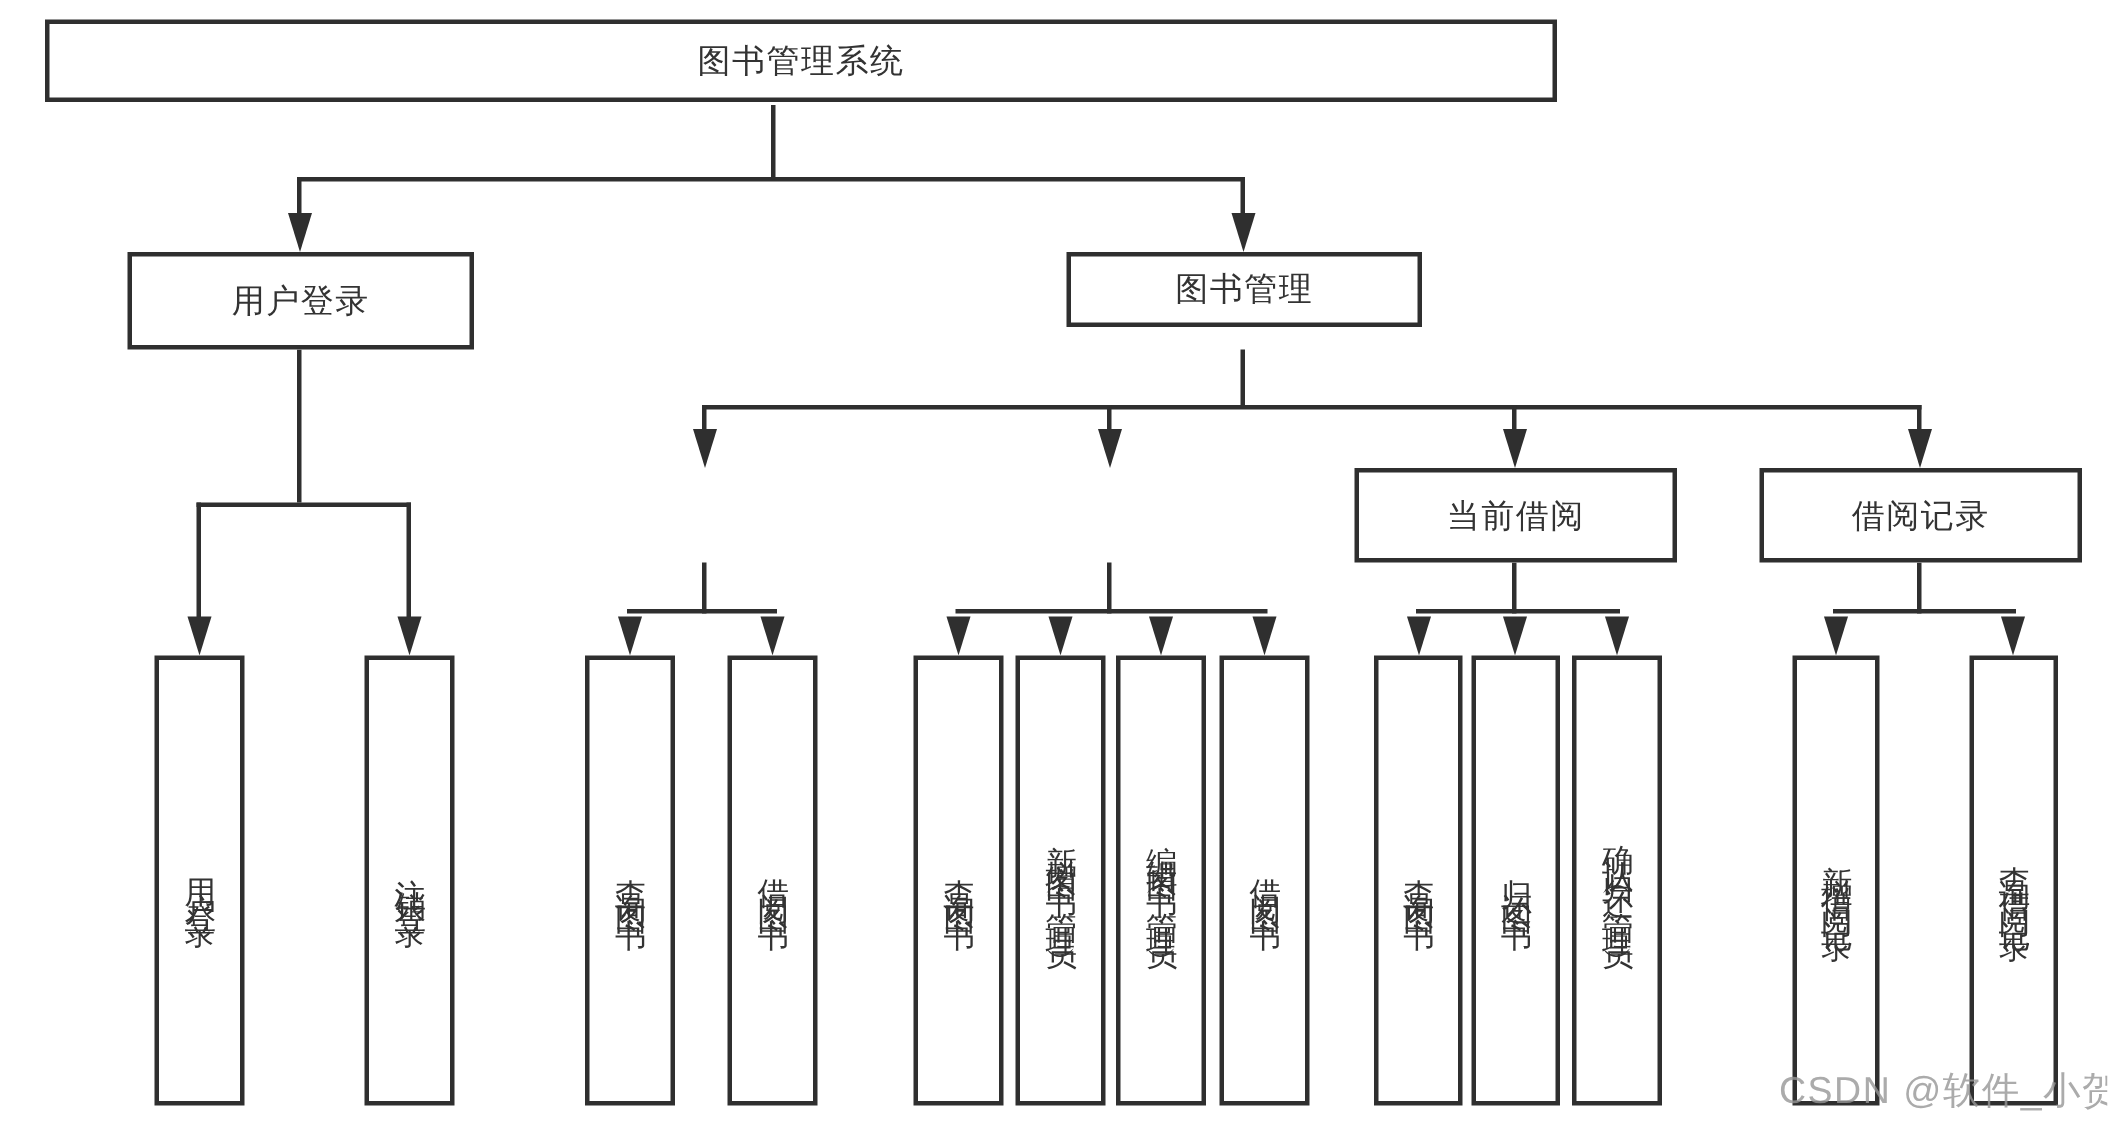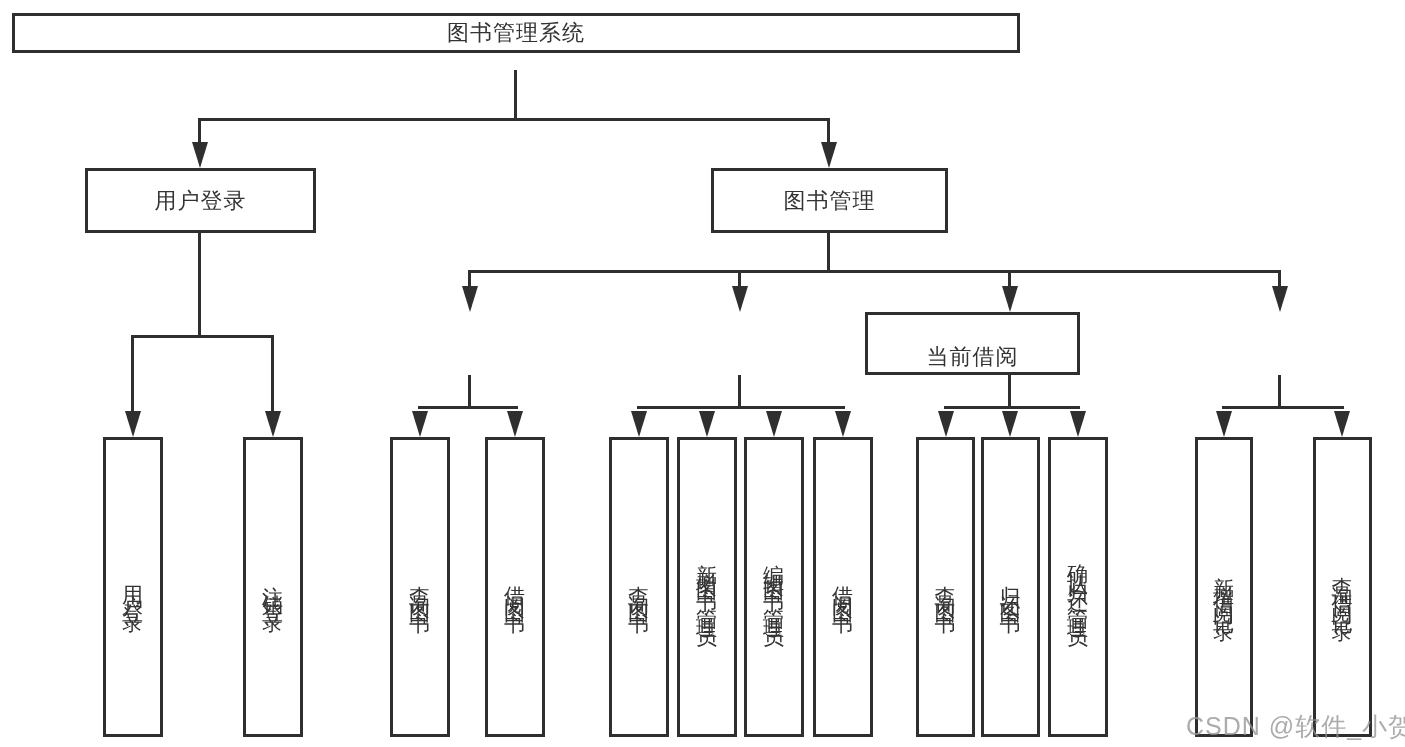--- a/index.html
+++ b/index.html
@@ -45,35 +45,35 @@
     letter-spacing:1px;
     z-index:5;
     white-space:nowrap;
   }
 </style>
 </head>
 <body>
 
 <div id="canvas">
 
-  <div class="box" style="left:12px;top:13px;width:1008px;height:40px;">
+  <div class="box" style="left:30px;top:13px;width:1008px;height:55px;">
     <span>图书管理系统</span>
   </div>
 
   <div class="vline" style="left:514px;top:70px;height:48px;"></div>
   <div class="hline" style="left:199px;top:118px;width:631px;"></div>
   <div class="vline" style="left:198px;top:118px;height:27px;"></div>
   <div class="arrow" style="left:192px;top:142px;"></div>
   <div class="vline" style="left:827px;top:118px;height:27px;"></div>
   <div class="arrow" style="left:821px;top:142px;"></div>
 
   <div class="box" style="left:85px;top:168px;width:231px;height:65px;">
     <span>用户登录</span>
   </div>
-  <div class="box" style="left:711px;top:168px;width:237px;height:65px;">
+  <div class="box" style="left:711px;top:168px;width:237px;height:50px;">
     <span>图书管理</span>
   </div>
 
   <div class="vline" style="left:198px;top:233px;height:102px;"></div>
   <div class="hline" style="left:131px;top:335px;width:143px;"></div>
   <div class="vline" style="left:131px;top:335px;height:78px;"></div>
   <div class="arrow" style="left:125px;top:411px;"></div>
   <div class="vline" style="left:271px;top:335px;height:78px;"></div>
   <div class="arrow" style="left:265px;top:411px;"></div>
 
@@ -81,22 +81,25 @@
   <div class="hline" style="left:468px;top:270px;width:813px;"></div>
   <div class="vline" style="left:468px;top:270px;height:17px;"></div>
   <div class="arrow" style="left:462px;top:286px;"></div>
   <div class="vline" style="left:738px;top:270px;height:17px;"></div>
   <div class="arrow" style="left:732px;top:286px;"></div>
   <div class="vline" style="left:1008px;top:270px;height:17px;"></div>
   <div class="arrow" style="left:1002px;top:286px;"></div>
   <div class="vline" style="left:1278px;top:270px;height:17px;"></div>
   <div class="arrow" style="left:1272px;top:286px;"></div>
 
-  <div class="box" style="left:865px;top:312px;width:215px;height:63px;align-items:flex-end;">
+  <div class="box" style="left:903px;top:312px;width:215px;height:63px;">
     <span>当前借阅</span>
+  </div>
+  <div class="box" style="left:1173px;top:312px;width:215px;height:63px;">
+    <span>借阅记录</span>
   </div>
 
   <div class="vline" style="left:468px;top:375px;height:34px;"></div>
   <div class="hline" style="left:418px;top:406px;width:100px;"></div>
   <div class="arrow" style="left:412px;top:411px;"></div>
   <div class="arrow" style="left:507px;top:411px;"></div>
 
   <div class="vline" style="left:738px;top:375px;height:34px;"></div>
   <div class="hline" style="left:637px;top:406px;width:208px;"></div>
   <div class="arrow" style="left:631px;top:411px;"></div>

